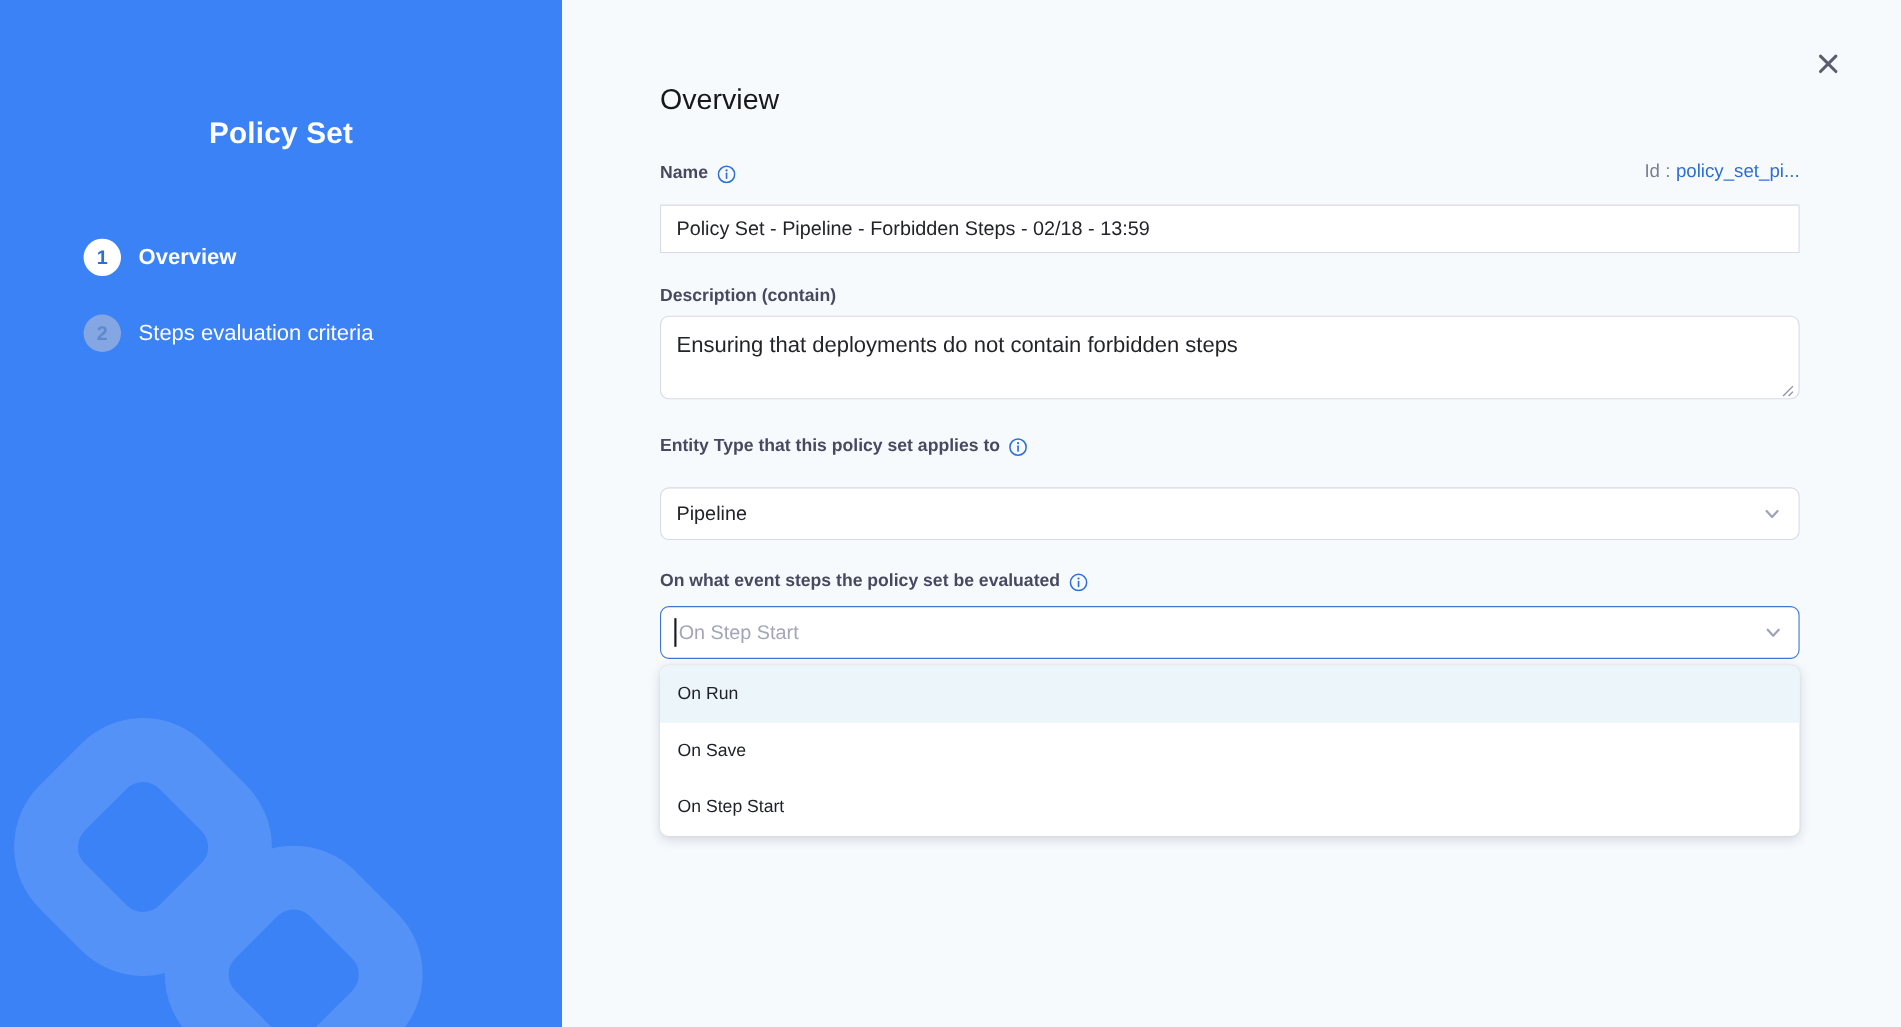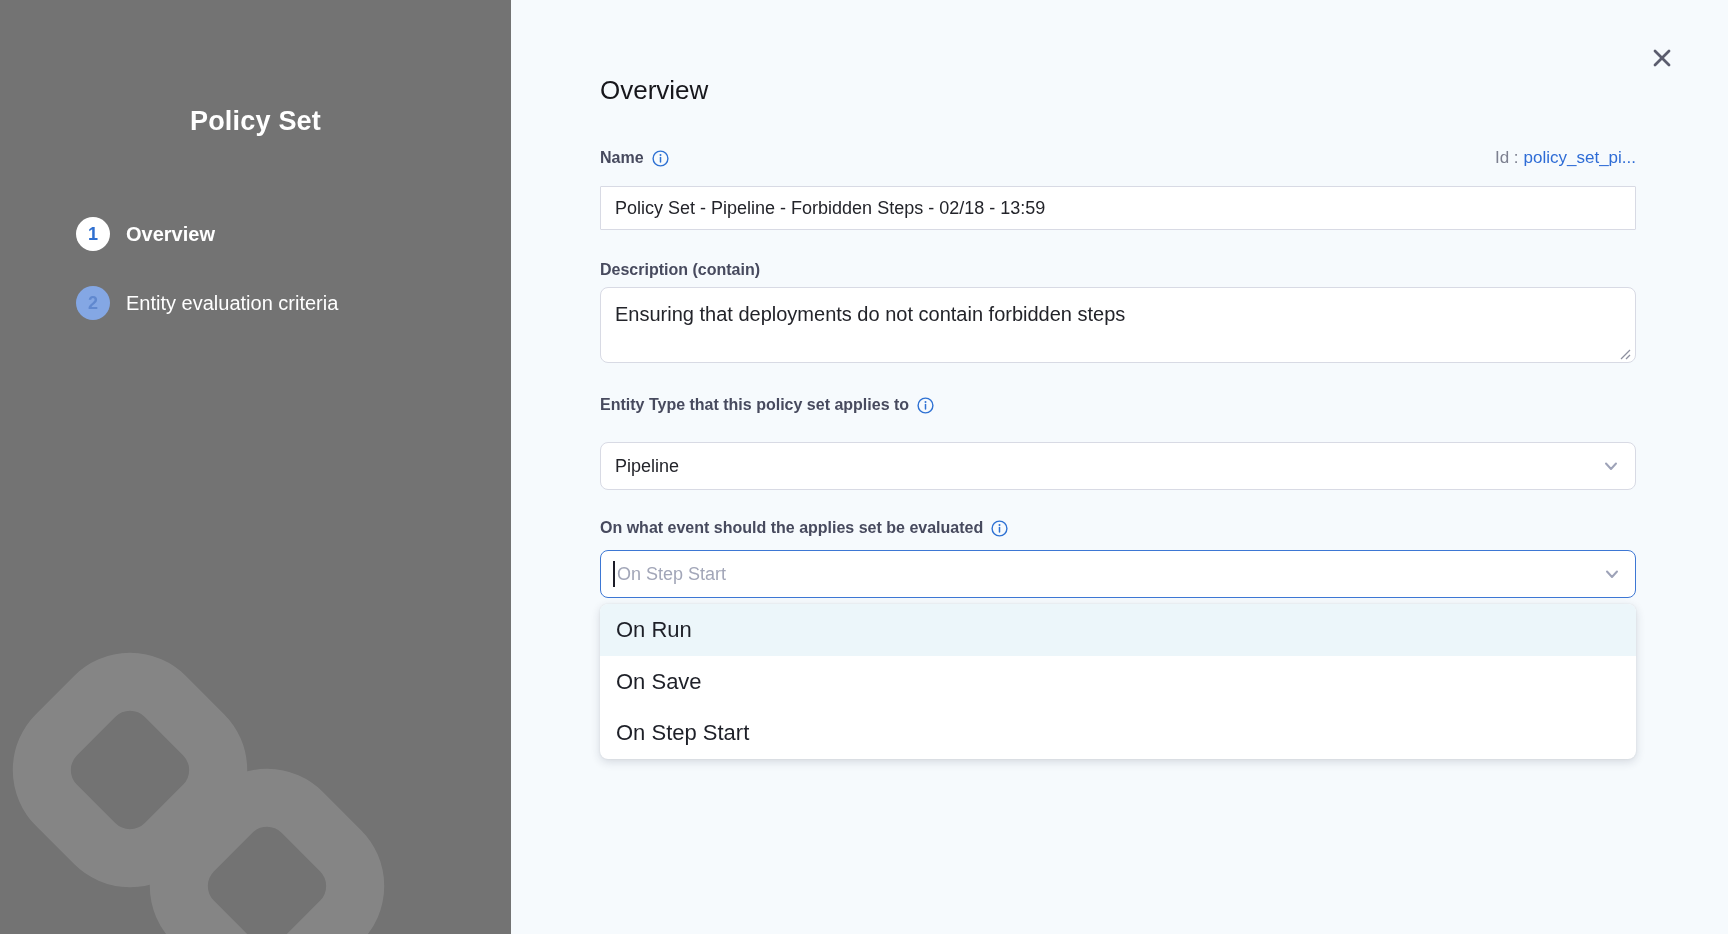--- a/index.html
+++ b/index.html
@@ -8,21 +8,21 @@
     width: 1728px; height: 934px;
     font-family: "Liberation Sans", sans-serif;
     background: #f6fafd;
     display: flex;
     overflow: hidden;
   }
 
   
   .sidebar {
     width: 511px; height: 934px;
-    background: #737373;
+    background: #3b82f6;
     position: relative;
     overflow: hidden;
     flex-shrink: 0;
   }
   .sidebar-title {
     margin-top: 106px;
     text-align: center;
     color: #ffffff;
     font-size: 27px;
     font-weight: 700;
@@ -50,21 +50,21 @@
     position: absolute; top: 44px; right: 52px;
     width: 28px; height: 28px;
     display: flex; align-items: center; justify-content: center;
     cursor: pointer; background: transparent; border: none; padding: 0;
   }
   .content { margin-left: 89px; width: 1036px; padding-top: 74px; }
   .page-title { font-size: 26px; font-weight: 500; color: #17171c; margin: 0; line-height: 32px; }
 
   .name-row {
     margin-top: 40px;
-    display: flex; justify-content: space-between; align-items: center;
+    display: flex; justify-content: space-between; 
     height: 24px;
     gap: 28px;
   }
   .field-label {
     font-size: 16px; font-weight: 600; color: #474a5e;
     display: flex; align-items: center; gap: 8px;
   }
   .info-icon { display: inline-flex; cursor: pointer; }
   .id-wrap { font-size: 17px; }
   .id-prefix { color: #7d8090; }
@@ -132,21 +132,21 @@
     background: #ffffff;
     border-radius: 8px;
     box-shadow: 0 3px 10px rgba(35, 45, 70, 0.16), 0 0 2px rgba(35,45,70,0.10);
     overflow: hidden;
     display: flex; flex-direction: column;
   }
   .dropdown-option {
     flex: 1;
     display: flex; align-items: center;
     padding: 0 16px;
-    font-size: 22px; color: #1e2028;
+    font-size: 16px; color: #1e2028;
     cursor: pointer;
   }
   .dropdown-option.highlighted { background: #ecf6fa; }
 </style>
 </head>
 <body>
 
 <aside class="sidebar">
   <svg class="watermark" width="511" height="934" viewBox="0 0 511 934">
     <g stroke="#ffffff" opacity="0.13" fill="none" stroke-width="58">
@@ -157,21 +157,21 @@
 
   <div class="sidebar-title">Policy Set</div>
 
   <nav class="steps">
     <div class="step active">
       <div class="step-circle">1</div>
       <div class="step-label">Overview</div>
     </div>
     <div class="step inactive">
       <div class="step-circle">2</div>
-      <div class="step-label">Entity evaluation criteria</div>
+      <div class="step-label">Steps evaluation criteria</div>
     </div>
   </nav>
 </aside>
 
 <main class="main">
   <button class="close-btn">
     <svg width="22" height="22" viewBox="0 0 22 22">
       <g stroke="#5b5d6e" stroke-width="2.8" stroke-linecap="round">
         <line x1="4" y1="4" x2="18" y2="18"></line>
         <line x1="18" y1="4" x2="4" y2="18"></line>
@@ -231,21 +231,21 @@
       <span>Pipeline</span>
       <span class="select-chevron">
         <svg width="18" height="18" viewBox="0 0 18 18">
           <polyline points="4,6.5 9,12 14,6.5" fill="none" stroke="#9ea3b8" stroke-width="2" stroke-linecap="round" stroke-linejoin="round"></polyline>
         </svg>
       </span>
     </div>
 
     
     <div class="field-label event-label">
-      <span>On what event should the applies set be evaluated</span>
+      <span>On what event steps the policy set be evaluated</span>
       <span class="info-icon">
         <svg width="17" height="17" viewBox="0 0 17 17">
           <circle cx="8.5" cy="8.5" r="7.4" fill="none" stroke="#2e71d3" stroke-width="1.4"></circle>
           <line x1="8.5" y1="7.6" x2="8.5" y2="12.1" stroke="#2e71d3" stroke-width="1.5" stroke-linecap="round"></line>
           <circle cx="8.5" cy="4.9" r="1" fill="#2e71d3"></circle>
         </svg>
       </span>
     </div>
     <div class="event-field">
       <input class="event-input" type="text" placeholder="On Step Start" style="">

